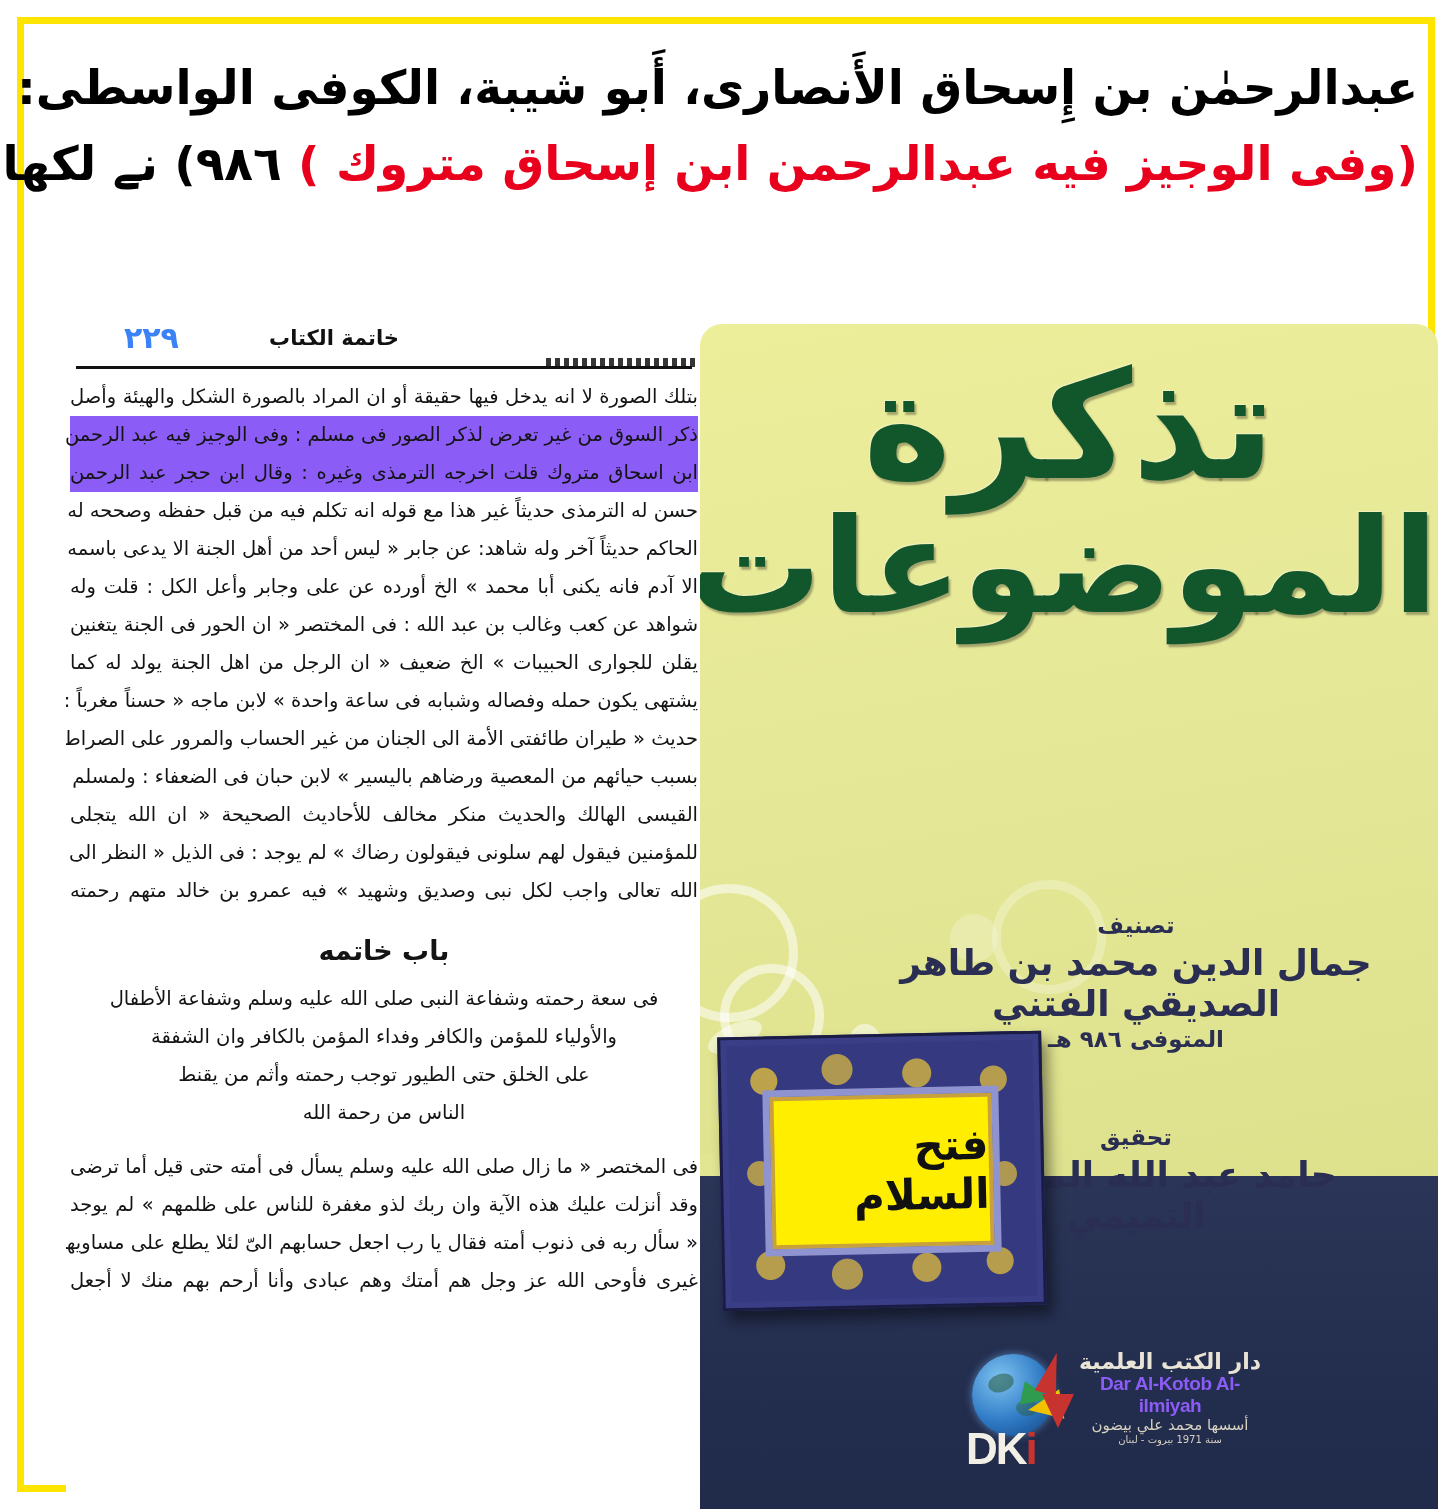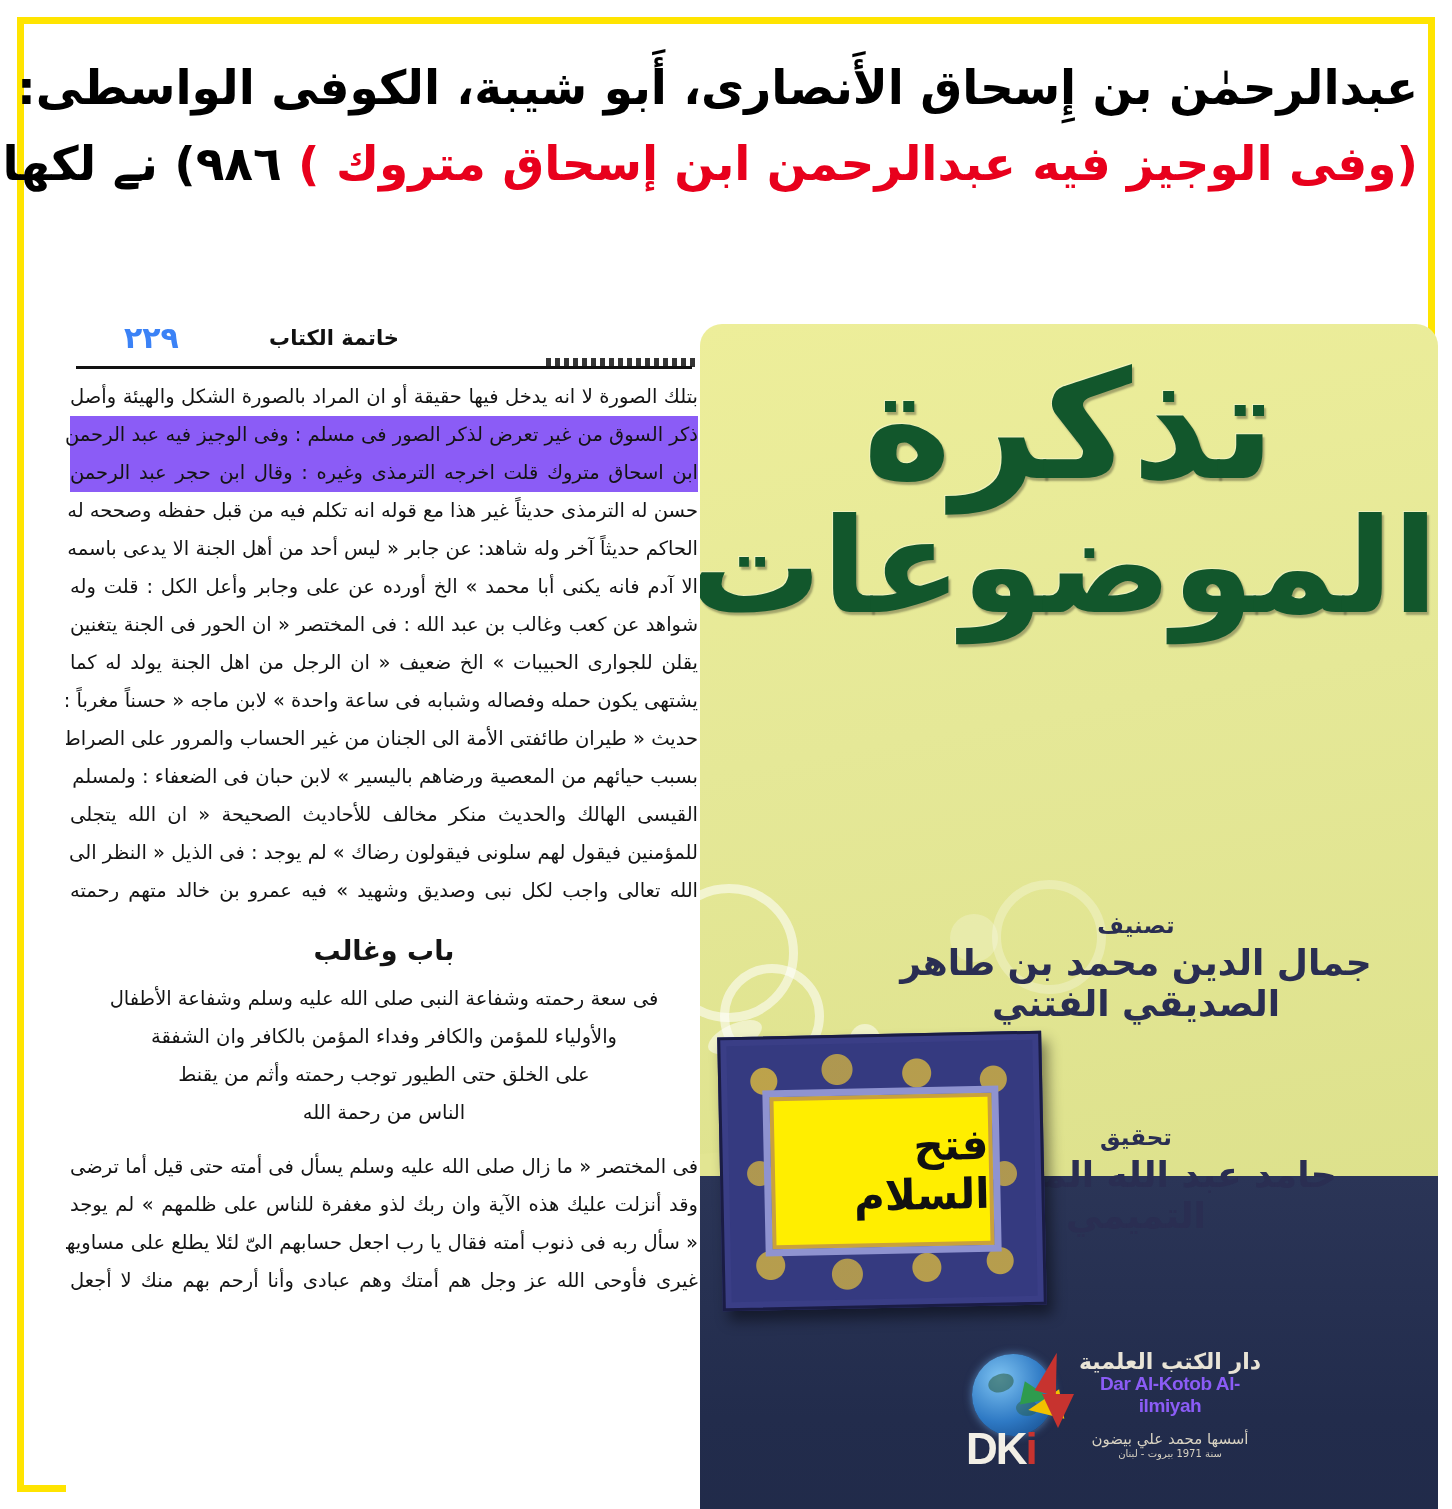--- a/index.html
+++ b/index.html
@@ -101,21 +101,21 @@
   #pw2{left:62px;top:48px;border-top:15px solid transparent;border-bottom:15px solid transparent;border-right:34px solid #F2C200;transform:rotate(-10deg);}
   #pw3{left:76px;top:50px;border-left:16px solid transparent;border-right:16px solid transparent;border-top:34px solid #C7332F;}
   #pw4{left:56px;top:40px;border-top:12px solid transparent;border-bottom:12px solid transparent;border-left:30px solid #2E9B4E;transform:rotate(12deg);}
   #dkiword{position:absolute;left:0;top:80px;font-size:44px;font-weight:800;color:#F2EFE6;letter-spacing:-2px;
            font-family:"Liberation Sans",sans-serif;}
   #dkiword .dot{color:#C7332F;}
   #dkitxt{position:absolute;left:106px;top:6px;width:196px;direction:rtl;text-align:center;}
   #dkitxt .ar1{font-size:22px;color:#E9E4D6;font-weight:700;line-height:1.05;}
   #dkitxt .en1{font-size:19px;color:#8b5cf6;font-weight:800;font-family:"Liberation Sans",sans-serif;
                letter-spacing:-.4px;line-height:1.15;}
-  #dkitxt .ar2{font-size:15px;color:#D8D2C2;line-height:1.15;margin-top:14px;}
+  #dkitxt .ar2{font-size:15px;color:#D8D2C2;line-height:1.15;margin-top:0;}
   #dkitxt .ar3{font-size:10px;color:#D8D2C2;line-height:1.15;}
 </style>
 </head>
 <body>
 
 <div id="page">
   <div id="frame">
 
     <div id="heading">
       <div class="hline">عبدالرحمٰن بن إِسحاق الأَنصارى، أَبو شيبة، الكوفى الواسطى: محمد طاهر الفتنى   (متوفى</div>
@@ -141,21 +141,21 @@
           <div class="ln">الحاكم حديثاً آخر وله شاهد: عن جابر « ليس أحد من أهل الجنة الا يدعى باسمه</div>
           <div class="ln">الا آدم فانه يكنى أبا محمد » الخ أورده عن على وجابر وأعل الكل  :  قلت وله</div>
           <div class="ln">شواهد عن كعب وغالب بن عبد الله : فى المختصر « ان الحور فى الجنة يتغنين</div>
           <div class="ln">يقلن للجوارى الحبيبات »  الخ ضعيف  « ان الرجل من اهل الجنة يولد له كما</div>
           <div class="ln">يشتهى يكون حمله وفصاله وشبابه فى ساعة واحدة » لابن ماجه « حسناً مغرباً :</div>
           <div class="ln">حديث « طيران طائفتى الأمة الى الجنان من غير الحساب والمرور على الصراط</div>
           <div class="ln">بسبب حيائهم من المعصية ورضاهم باليسير » لابن حبان فى الضعفاء : ولمسلم وفيه</div>
           <div class="ln">القيسى الهالك والحديث منكر مخالف للأحاديث الصحيحة « ان الله يتجلى</div>
           <div class="ln">للمؤمنين فيقول لهم سلونى فيقولون رضاك » لم يوجد : فى الذيل « النظر الى وجه</div>
           <div class="ln">الله تعالى واجب لكل نبى وصديق وشهيد » فيه عمرو بن خالد متهم رحمته</div>
-          <div class="ln babtitle">باب وغالب</div>
+          <div class="ln babtitle">باب خاتمه</div>
           <div class="ln ctr">فى سعة رحمته وشفاعة النبى صلى الله عليه وسلم وشفاعة الأطفال</div>
           <div class="ln ctr">والأولياء للمؤمن والكافر وفداء المؤمن بالكافر وان الشفقة</div>
           <div class="ln ctr">على الخلق حتى الطيور توجب رحمته وأثم من يقنط</div>
           <div class="ln ctr">الناس من رحمة الله</div>
           <div class="gap"></div>
           <div class="ln">فى المختصر « ما زال صلى الله عليه وسلم  يسأل فى أمته حتى قيل أما ترضى</div>
           <div class="ln">وقد أنزلت عليك هذه الآية وان ربك لذو مغفرة للناس على ظلمهم  »   لم يوجد</div>
           <div class="ln">« سأل ربه فى ذنوب أمته فقال يا رب اجعل حسابهم الىّ لئلا يطلع على مساويهم</div>
           <div class="ln">غيرى فأوحى الله عز وجل هم أمتك وهم عبادى وأنا أرحم بهم منك لا أجعل</div>
         </div>
@@ -175,20 +175,21 @@
       <div id="coverbot"></div>
 
       <div id="ctitle">
         <span class="t1">تذكرة</span>
         <span class="t2">الموضوعات</span>
       </div>
 
       <div class="credit" style="top:588px;">
         <div class="lbl">تصنيف</div>
         <div class="nm">جمال الدين محمد بن طاهر الصديقي الفتني</div>
+        <div class="dt">المتوفى ٩٨٦ هـ</div>
       </div>
 
       <div class="credit" style="top:800px;">
         <div class="lbl">تحقيق</div>
         <div class="nm">حامد عبد الله المحلاوي التميمي</div>
       </div>
 
       <div id="plaque">
         <div id="plaqueorn"></div>
         <div id="plaqueinner">

